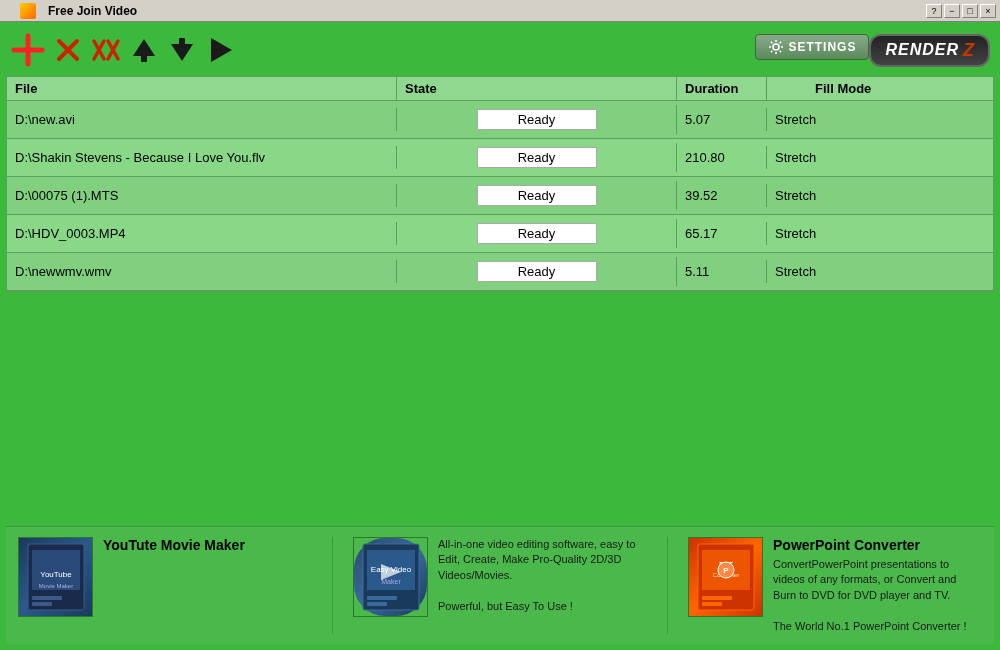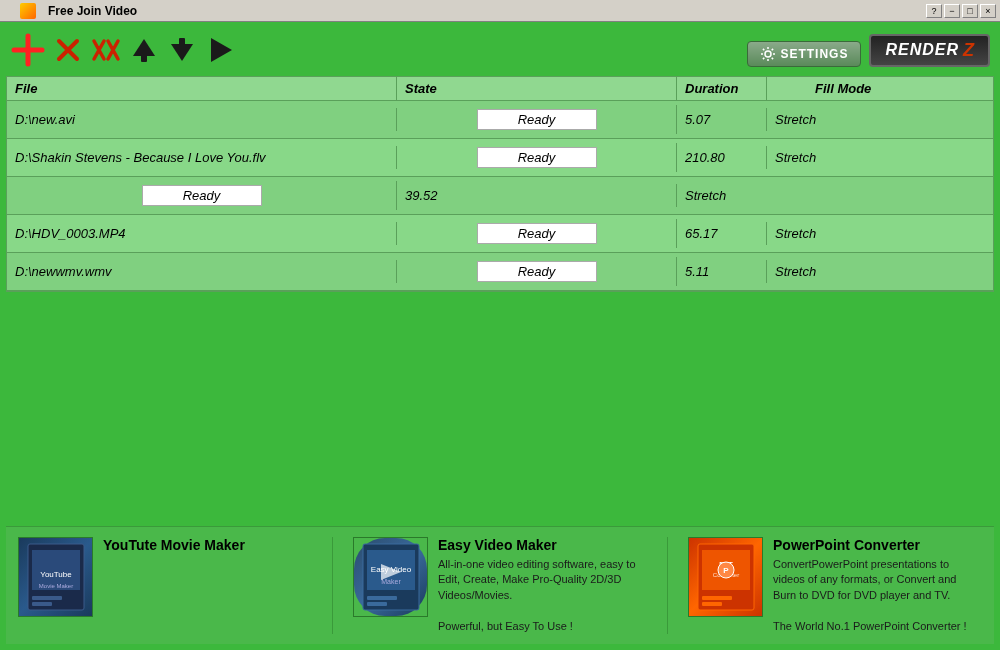--- a/index.html
+++ b/index.html
@@ -75,22 +75,21 @@
       justify-content: space-between;
       padding: 4px 4px 8px 4px;
     }
     .toolbar-left {
       display: flex;
       align-items: center;
       gap: 6px;
     }
     .toolbar-right {
       display: flex;
-      align-items: flex-end;
-      gap: 8px;
+      align-items: flex-start;
     }
 
     
     .tb-btn {
       width: 32px;
       height: 32px;
       display: flex;
       align-items: center;
       justify-content: center;
       cursor: pointer;
@@ -123,21 +122,21 @@
       cursor: pointer;
       display: flex;
       align-items: center;
       gap: 4px;
       text-transform: uppercase;
       letter-spacing: 1px;
     }
     .render-btn {
       background: linear-gradient(to bottom, #222, #444);
       border: 2px solid #666;
-      border-radius: 4px;
+      border-radius: 12px;
       padding: 4px 14px;
       color: #fff;
       font-size: 14px;
       font-weight: bold;
       cursor: pointer;
       display: flex;
       align-items: center;
       gap: 4px;
       font-style: italic;
     }
@@ -146,21 +145,20 @@
       font-size: 18px;
       font-weight: 900;
     }
 
     
     .table-container {
       background: #84cc16;
       border: 1px solid #5aa05a;
       flex: 0 0 auto;
       overflow: hidden;
-      font-style: italic;
     }
     .table-header {
       background: #90d890;
       display: grid;
       grid-template-columns: 390px 280px 90px 1fr;
       border-bottom: 1px solid #5aa05a;
     }
     .table-header-cell {
       padding: 4px 8px;
       font-weight: bold;
@@ -392,20 +390,21 @@
         </div>
         <div class="table-row">
           <div class="table-cell">D:\Shakin Stevens - Because I Love You.flv</div>
           <div class="table-cell state-cell">
             <div class="state-badge">Ready</div>
           </div>
           <div class="table-cell">210.80</div>
           <div class="table-cell">Stretch</div>
         </div>
         <div class="table-row">
+          <div class="table-cell">D:\00075 (1).MTS</div>
           <div class="table-cell state-cell">
             <div class="state-badge">Ready</div>
           </div>
           <div class="table-cell">39.52</div>
           <div class="table-cell">Stretch</div>
         </div>
         <div class="table-row">
           <div class="table-cell">D:\HDV_0003.MP4</div>
           <div class="table-cell state-cell">
             <div class="state-badge">Ready</div>
@@ -456,21 +455,20 @@
             <rect x="6" y="8" width="48" height="40" fill="#2a5a8c"></rect>
             <text x="30" y="30" text-anchor="middle" fill="#fff" font-size="8" font-family="Arial">Easy Video</text>
             <text x="30" y="42" text-anchor="middle" fill="#aad" font-size="7" font-family="Arial">Maker</text>
             <polygon points="20,22 40,30 20,38" fill="#fff" opacity="0.7"></polygon>
             <rect x="6" y="54" width="30" height="4" fill="#3a6a9c" rx="1"></rect>
             <rect x="6" y="60" width="20" height="4" fill="#3a6a9c" rx="1"></rect>
           </svg>
         </div>
       </div>
       <div class="promo-text">
-        <div class="promo-title">Easy Video Maker</div>
         <div class="promo-desc">All-in-one video editing software, easy to Edit, Create, Make Pro-Quality 2D/3D Videos/Movies.<br><br>Powerful, but Easy To Use !</div>
       </div>
     </div>
 
     <div class="promo-divider"></div>
 
     <div class="promo-item">
       <div class="promo-thumb">
         <div class="promo-thumb-pp">
           <svg width="60" height="70" viewBox="0 0 60 70">

